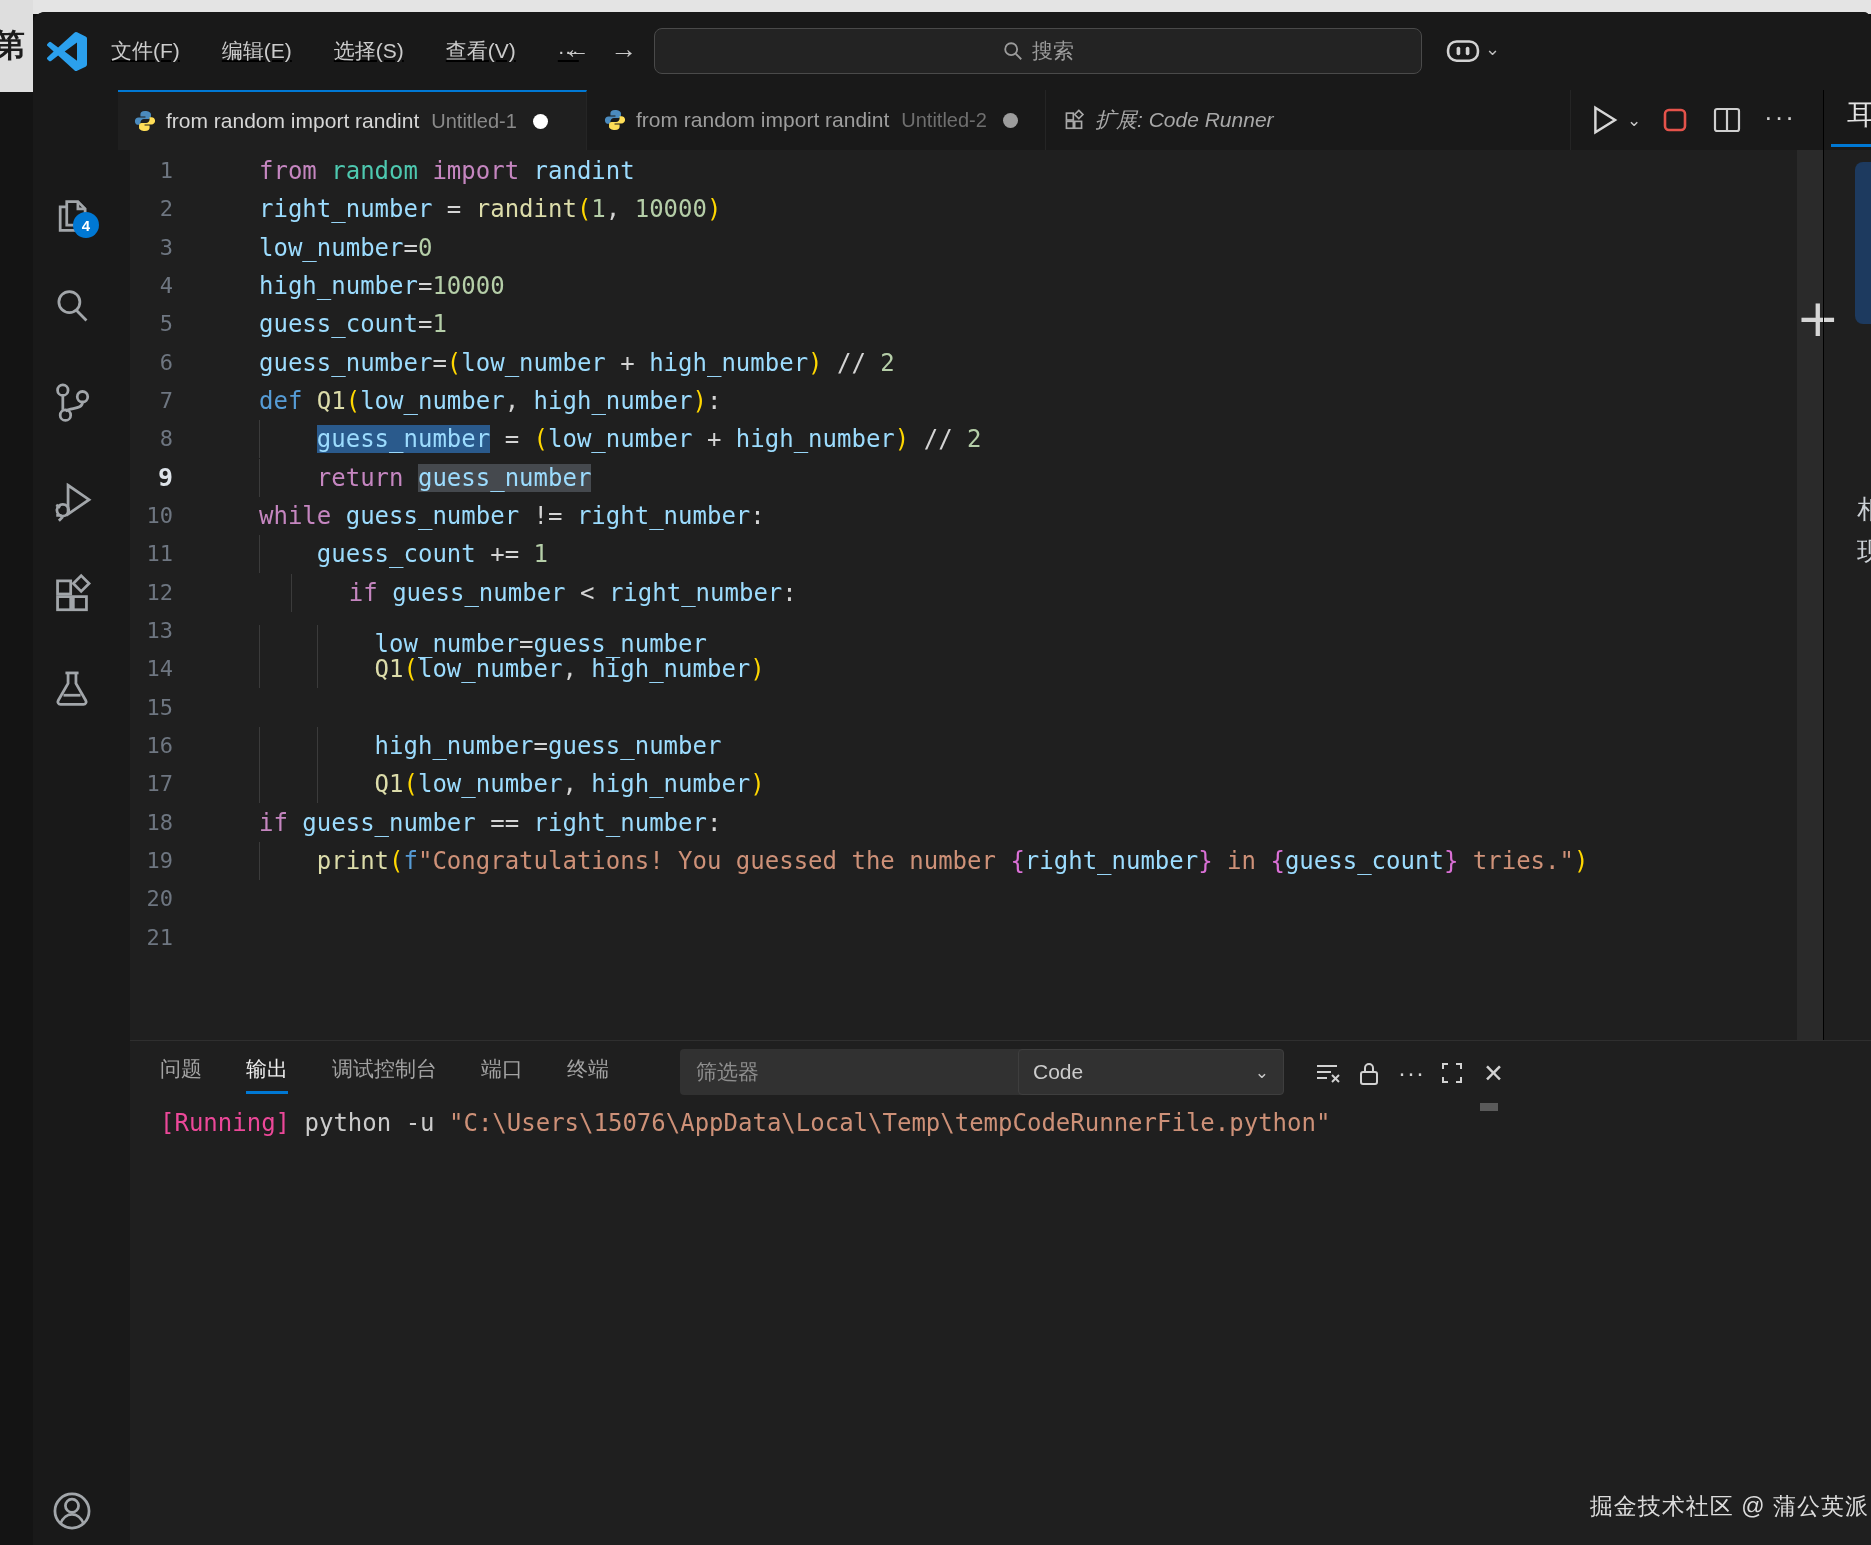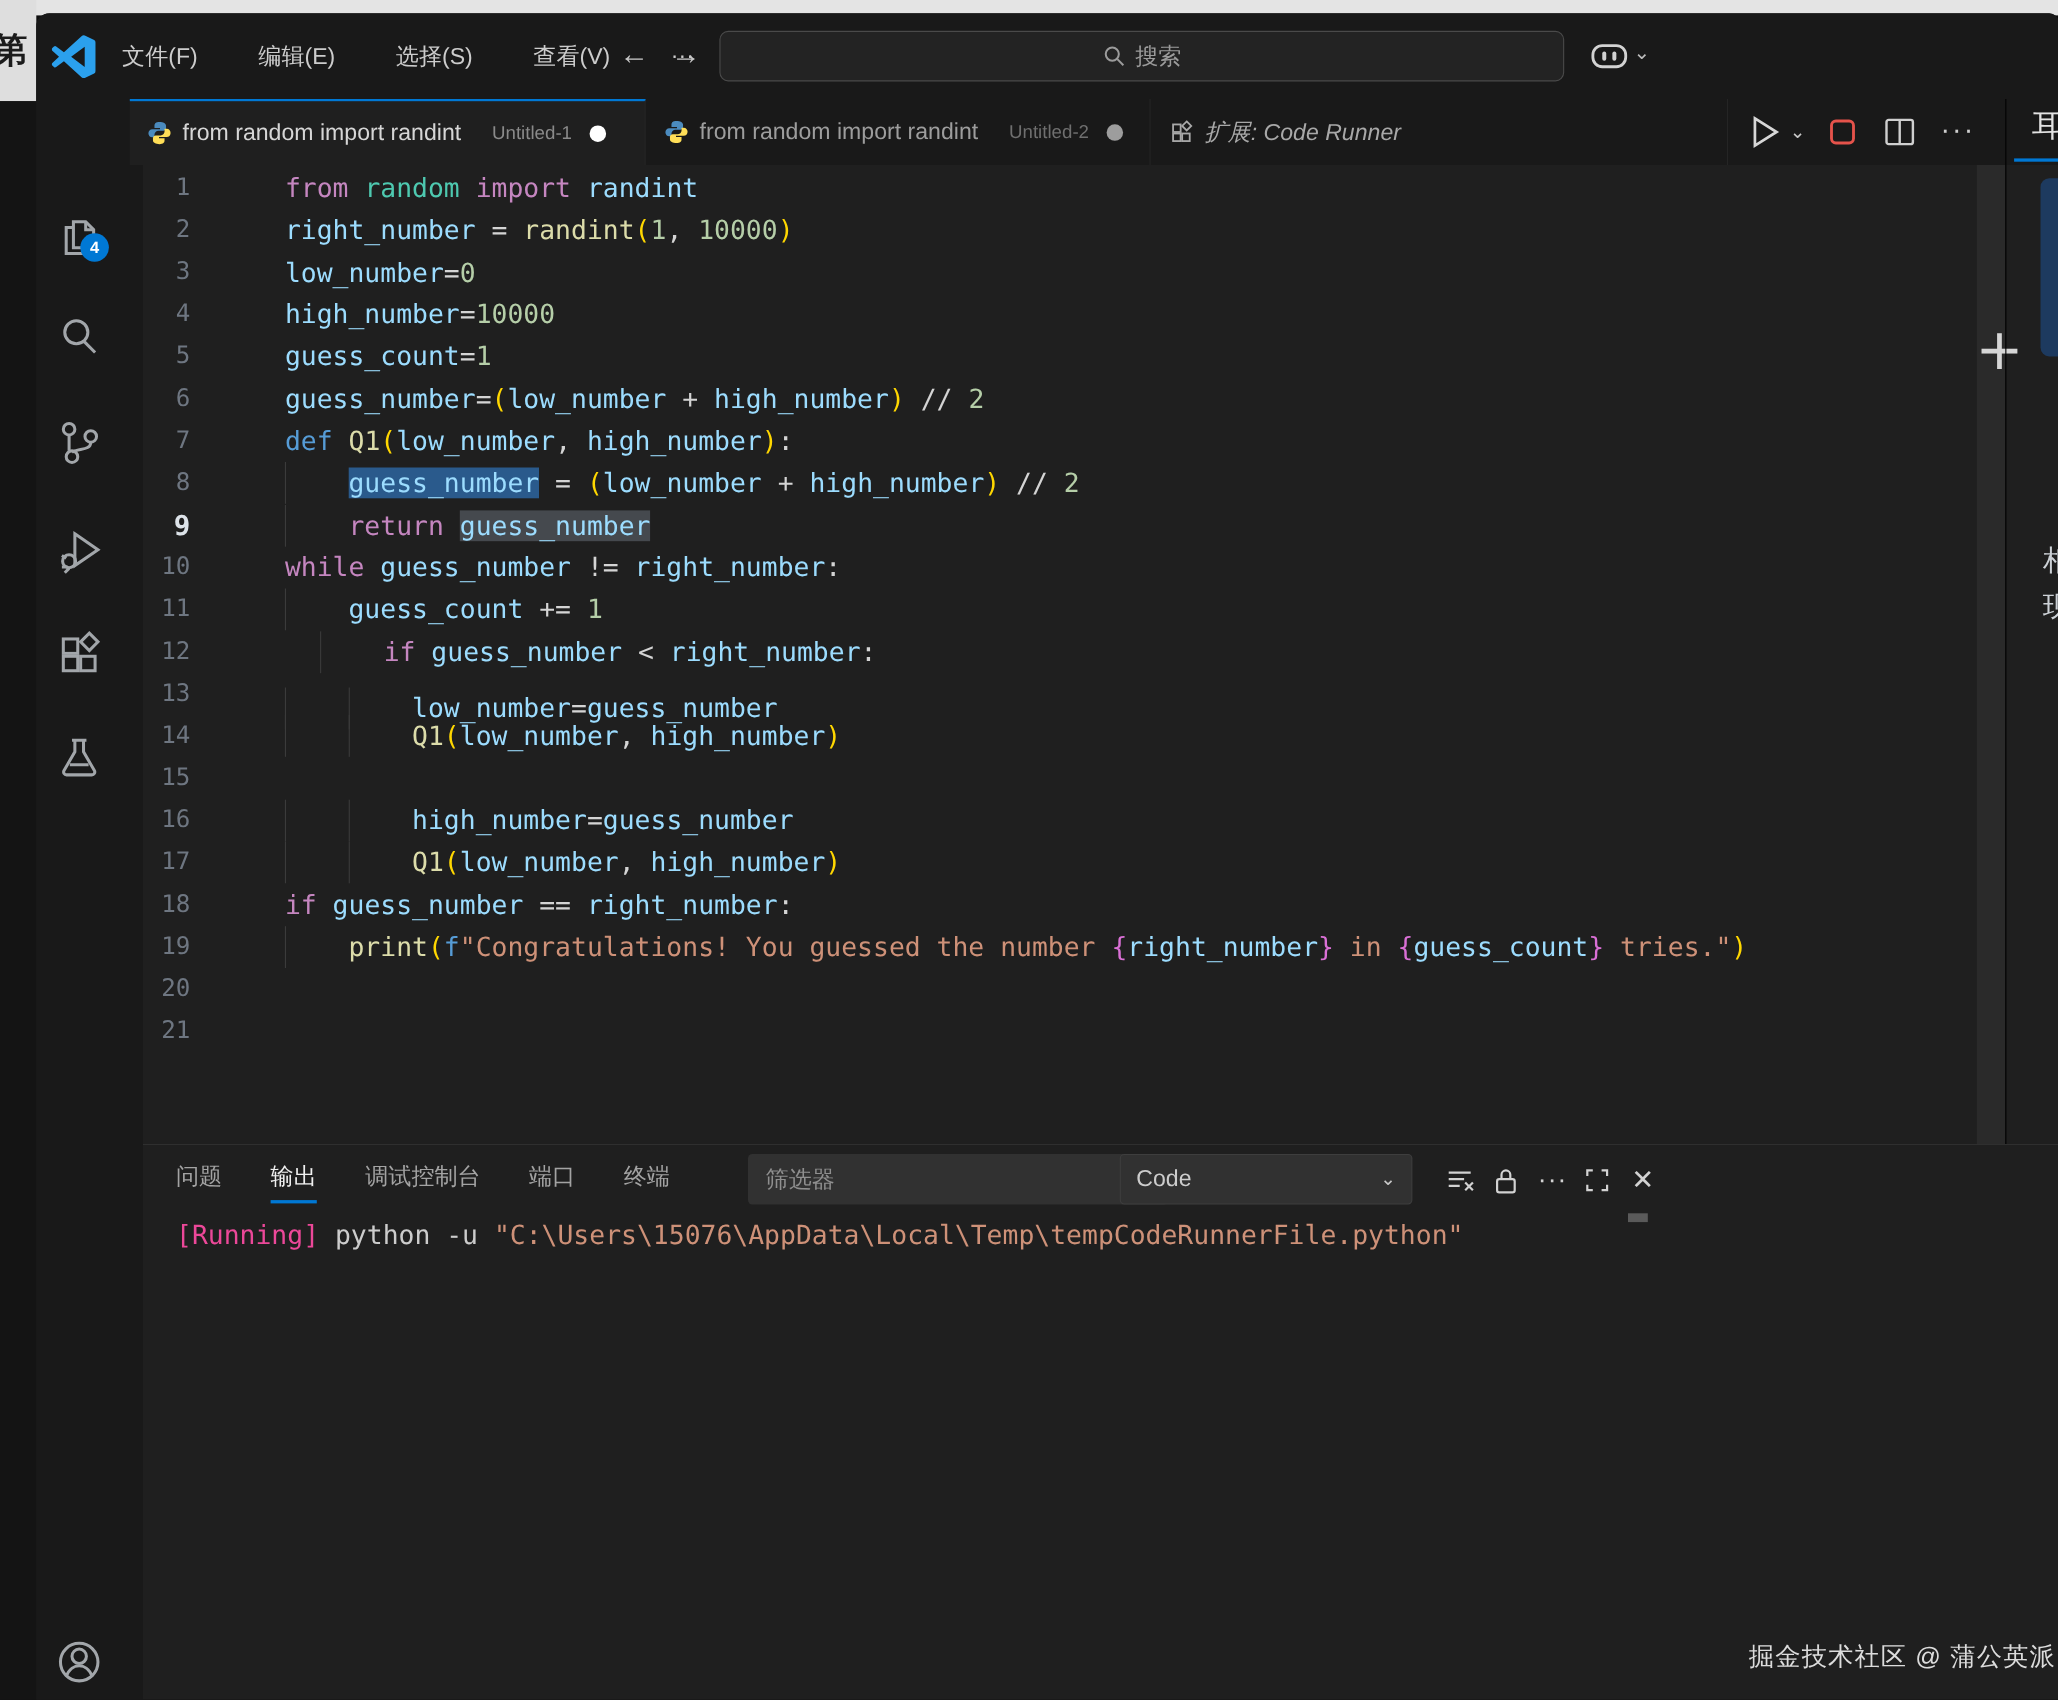--- a/index.html
+++ b/index.html
@@ -12,42 +12,42 @@
   .backdrop-char { position:absolute; left:-7px; top:24px; font-size:32px; font-weight:700; color:#1c1c1c; }
   .backdrop-left-low { position:absolute; left:0; top:92px; width:33px; height:1453px; background:#141414; }
 
   
   .vscode { position:absolute; left:33px; top:12px; width:1838px; height:1533px;
             background:#1f1f1f; border-radius:12px 8px 0 0; overflow:hidden; }
 
   
   .titlebar { position:absolute; left:0; top:0; width:1838px; height:78px; background:#191919; }
   .vsc-logo { position:absolute; left:14px; top:19px; width:40px; height:40px; }
-  .menubar { position:absolute; left:62px; top:0; height:78px; display:flex; align-items:center; gap:23px; }
+  .menubar { position:absolute; left:62px; top:0; height:78px; display:flex; align-items:center; gap:10px;text-decoration:underline; }
   .menu-item { color:#cccccc; font-size:21px; padding:8px 16px; border-radius:6px; cursor:default; }
   .nav-arrow { position:absolute; top:22px; font-size:27px; color:#c8c8c8; }
   .nav-back { left:530px; } .nav-fwd { left:577px; }
   .search-box { position:absolute; left:621px; top:16px; width:768px; height:46px;
                 background:#232323; border:1px solid #4a4a4a; border-radius:8px;
                 display:flex; align-items:center; justify-content:center; gap:8px; }
   .search-box .glyph { color:#9b9b9b; }
   .search-label { color:#9b9b9b; font-size:21px; }
   .copilot { position:absolute; left:1411px; top:22px; }
   .copilot-chevron { position:absolute; left:1452px; top:26px; color:#bdbdbd; font-size:18px; }
 
   
   .tabbar { position:absolute; left:97px; top:78px; width:1741px; height:60px; background:#191919; }
   .tab { position:absolute; top:0; height:60px; display:flex; align-items:center; padding:0 16px;
          border-right:1px solid #252525; }
   .tab-1 { left:-12px; width:469px; background:#1f1f1f; border-top:2px solid #0078d4; }
   .tab-2 { left:458px; width:458px; }
   .tab-3 { left:917px; width:524px; }
   .tab-title { font-size:21px; color:#d6d6d6; margin-left:10px; white-space:nowrap; }
   .tab.inactive .tab-title { color:#9d9d9d; }
-  .tab-suffix { font-size:17px; color:#8a8a8a; margin-left:28px; white-space:nowrap; }
+  .tab-suffix { font-size:20px; color:#8a8a8a; margin-left:12px; white-space:nowrap; }
   .tab.inactive .tab-suffix { color:#6f6f6f; }
   .tab-dot { width:15px; height:15px; border-radius:50%; background:#ffffff; margin-left:16px; }
   .tab.inactive .tab-dot { background:#9d9d9d; }
   .tab-preview-title { font-size:21px; font-style:italic; color:#a8a8a8; margin-left:10px; white-space:nowrap; }
   .editor-actions { position:absolute; top:0; height:60px; }
   .act { position:absolute; top:14px; }
   .run-chevron { color:#c8c8c8; font-size:17px; }
   .actions-dots { color:#cfcfcf; font-size:26px; letter-spacing:2px; }
 
   

